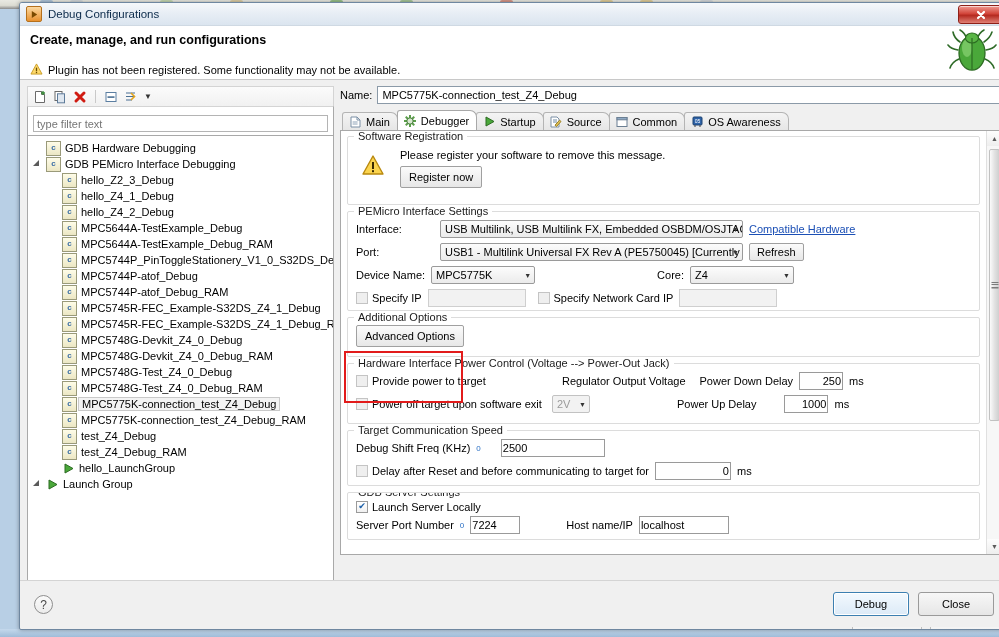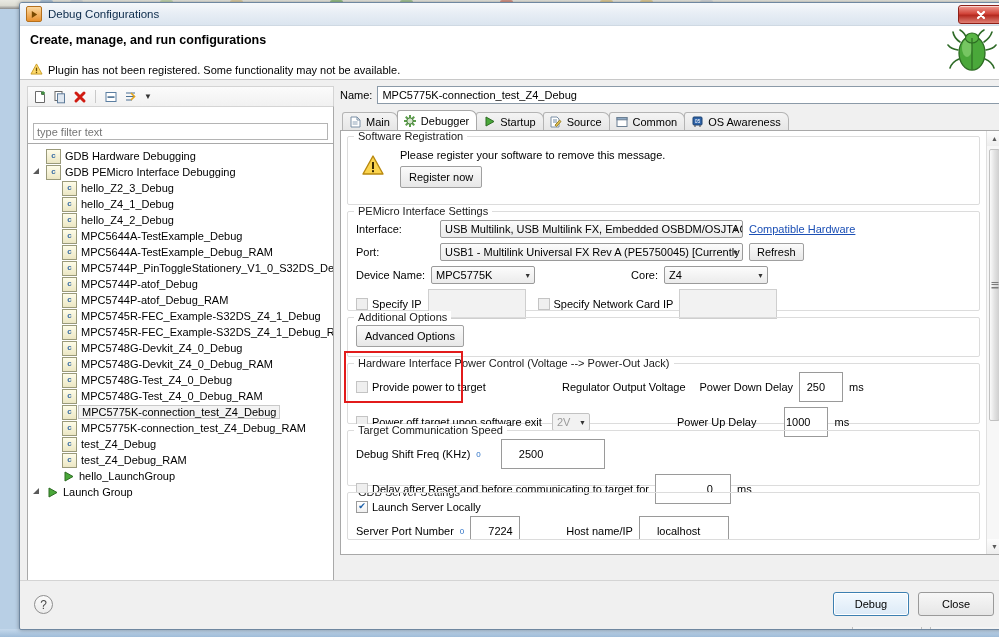--- a/index.html
+++ b/index.html
@@ -118,21 +118,21 @@
     box-sizing: border-box;
   }
   .tb-icon { width: 16px; height: 16px; display:flex; align-items:center; justify-content:center; }
   .tb-sep { width: 1px; height: 13px; background: #c9c9c9; margin: 0 3px; }
   .tb-caret { font-size: 8px; color: #333; margin-left: 1px; }
 
   .filter-wrap {
     background: #fff;
     border: 1px solid #a9a9a9;
     border-top: 1px solid #d4d4d4;
-    padding: 16px 5px 3px 5px;
+    padding: 8px 5px 3px 5px;
     box-sizing: border-box;
   }
   .filter-input {
     width: 100%;
     height: 17px;
     border: 1px solid #b4b4b4;
     background: #fff;
     font-family: "Liberation Sans", sans-serif;
     font-size: 11px;
     padding: 0 3px;
@@ -310,26 +310,26 @@
   .combo .cb-text { padding-right: 18px; overflow: hidden; white-space: nowrap; }
   .combo.disabled { color: #9a9a9a; background: #f2f2f2; border-color: #c2c2c2; }
 
   .link {
     color: #1b4fb5;
     text-decoration: underline;
     font-size: 11px;
   }
 
   .tbox {
-    height: 30px;
+    height: 18px;
     border: 1px solid #9a9a9a;
     background: #fff;
     font-family: "Liberation Sans", sans-serif;
     font-size: 11px;
-    padding: 0 17px;
+    padding: 0 1px;
     box-sizing: border-box;
     display: flex; align-items: center;
   }
   .tbox.right { justify-content: flex-end; }
   .tbox.disabled { background: #f2f2f2; border-color: #cfcfcf; }
 
   .cbx {
     width: 12px; height: 12px;
     border: 1px solid #9a9a9a;
     background: linear-gradient(180deg,#fff,#f0f0f0);
@@ -767,21 +767,21 @@
               </div>
               <button class="btn small">Refresh</button>
             </div>
 
             <div class="frow">
               <span class="flabel">Device Name:</span>
               <div class="combo" style="width:104px;">
                 <span class="cb-text">MPC5775K</span>
                 <span class="cb-arrow">▼</span>
               </div>
-              <span class="flabel" style="margin-left:90px;">Core:</span>
+              <span class="flabel" style="margin-left:116px;">Core:</span>
               <div class="combo" style="width:104px;">
                 <span class="cb-text">Z4</span>
                 <span class="cb-arrow">▼</span>
               </div>
             </div>
 
             <div class="frow" style="margin-bottom:0;">
               <label class="cbl">
                 <span class="cbx dis"></span>
                 <span>Specify IP</span>

